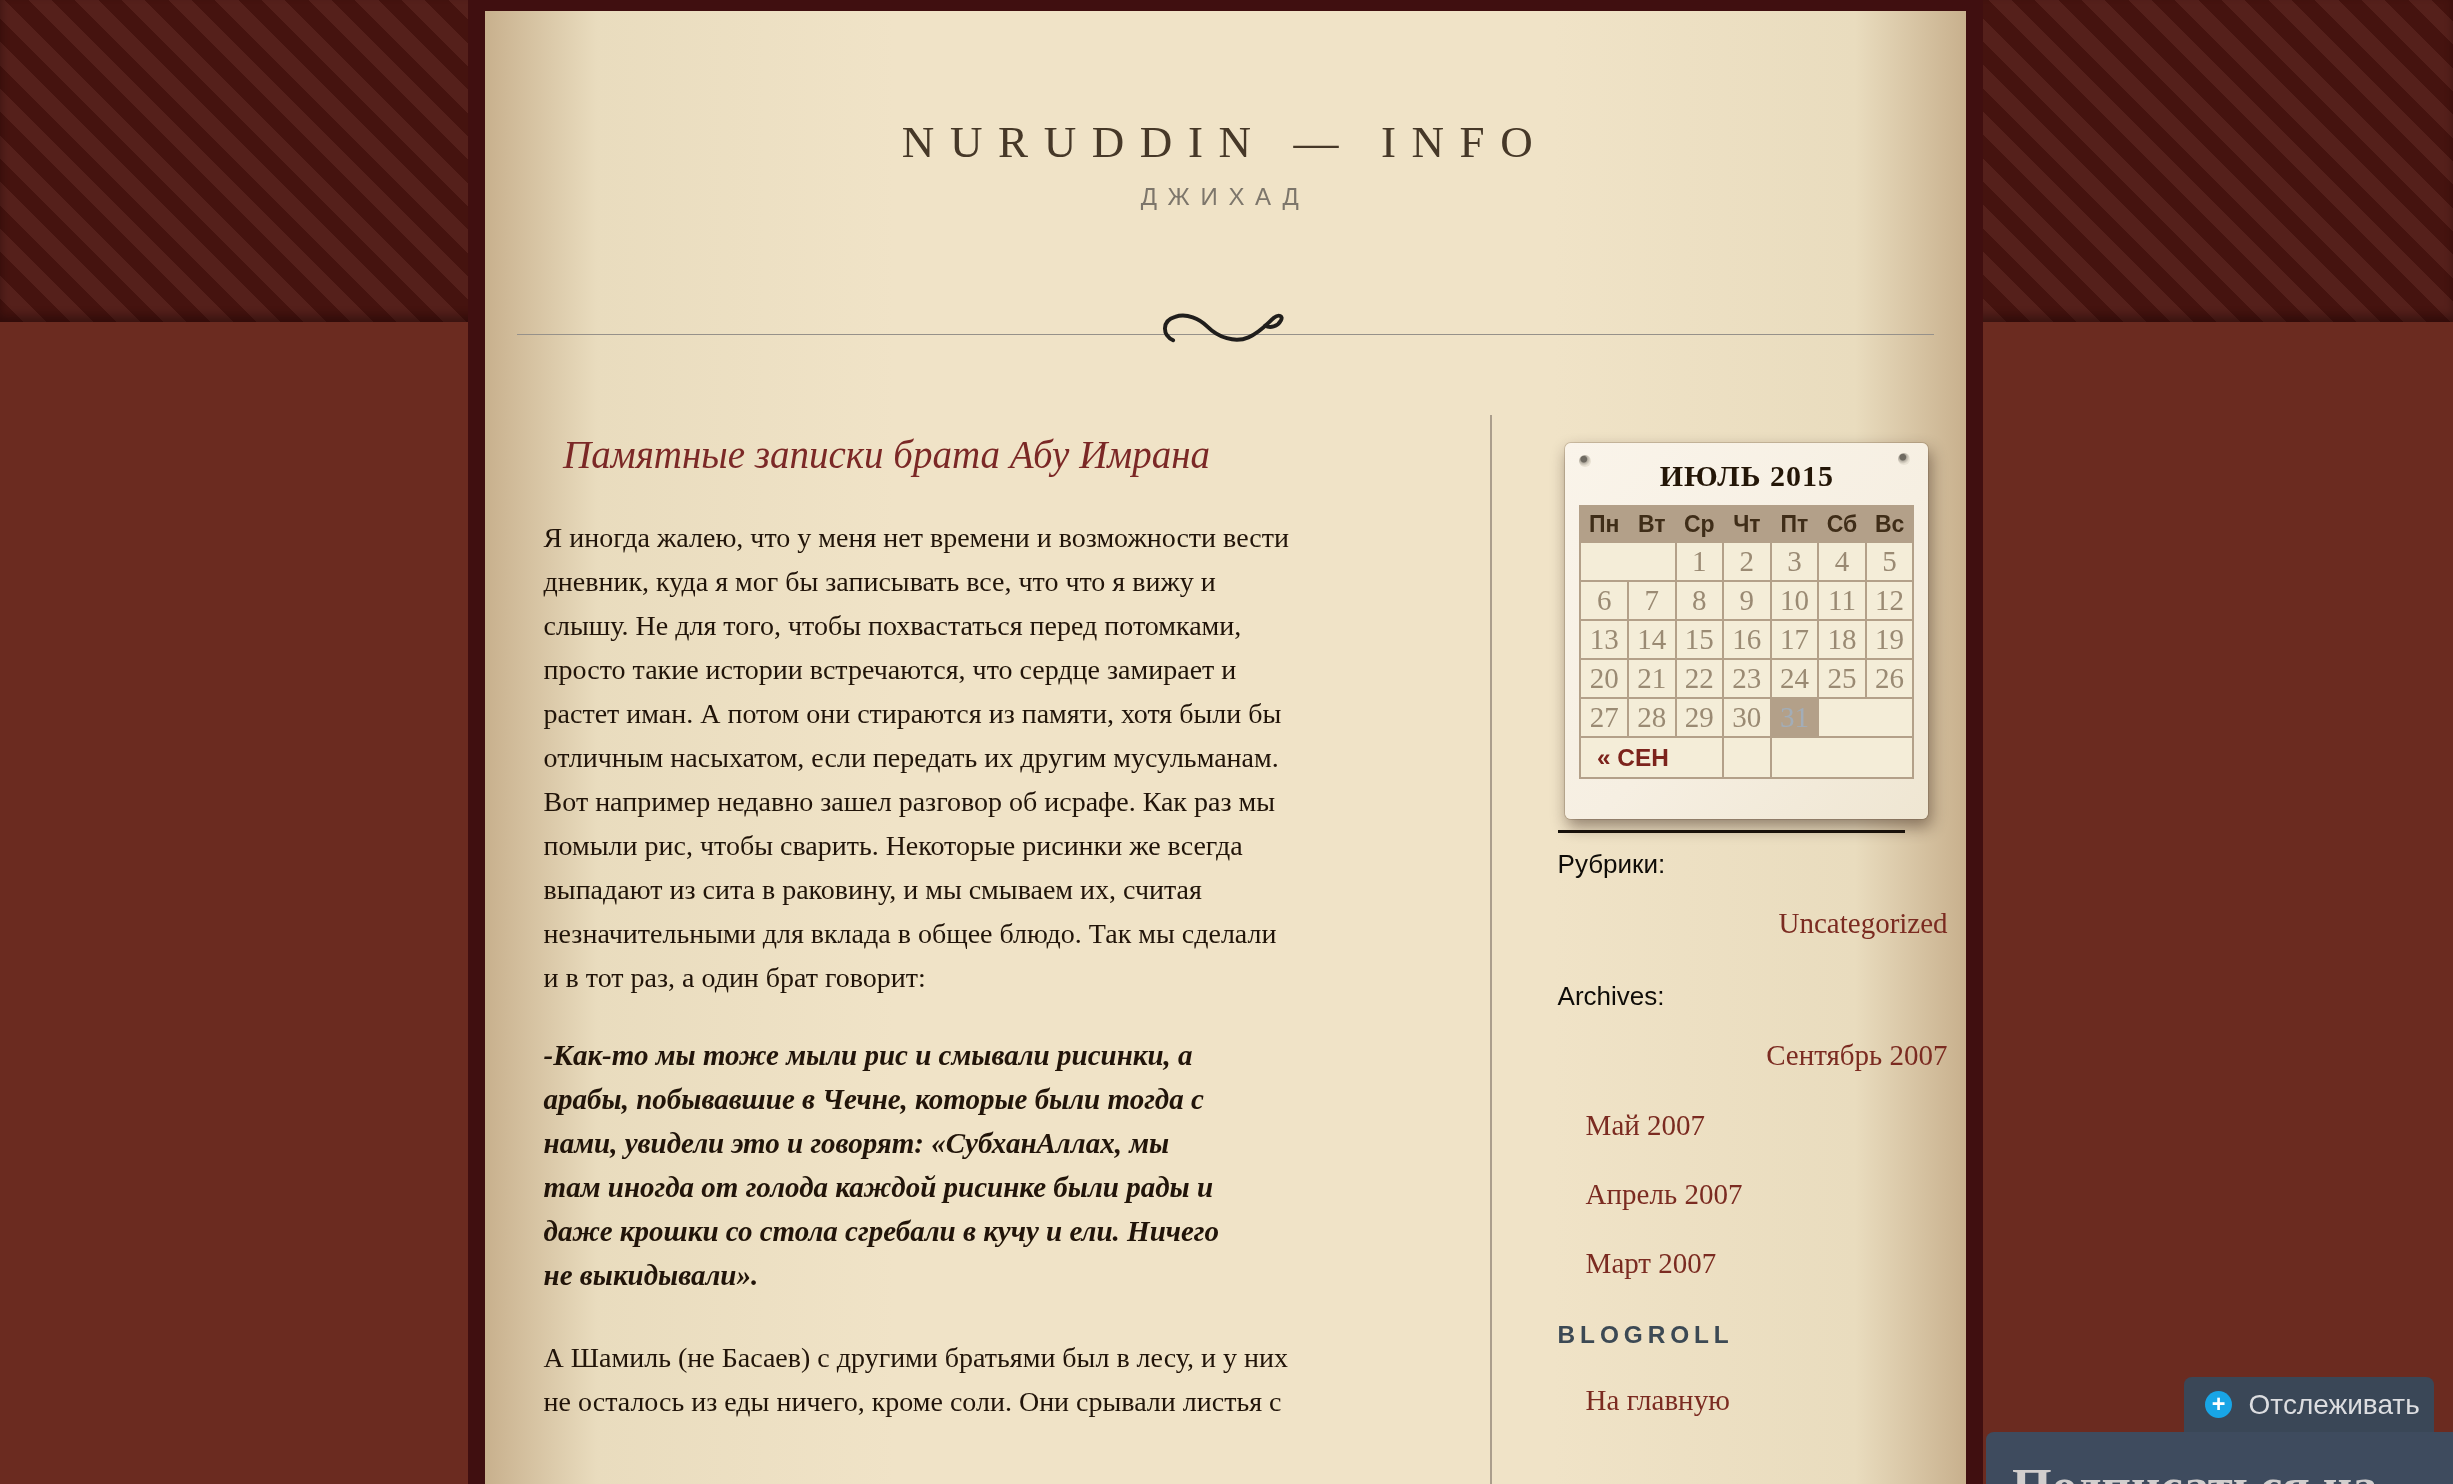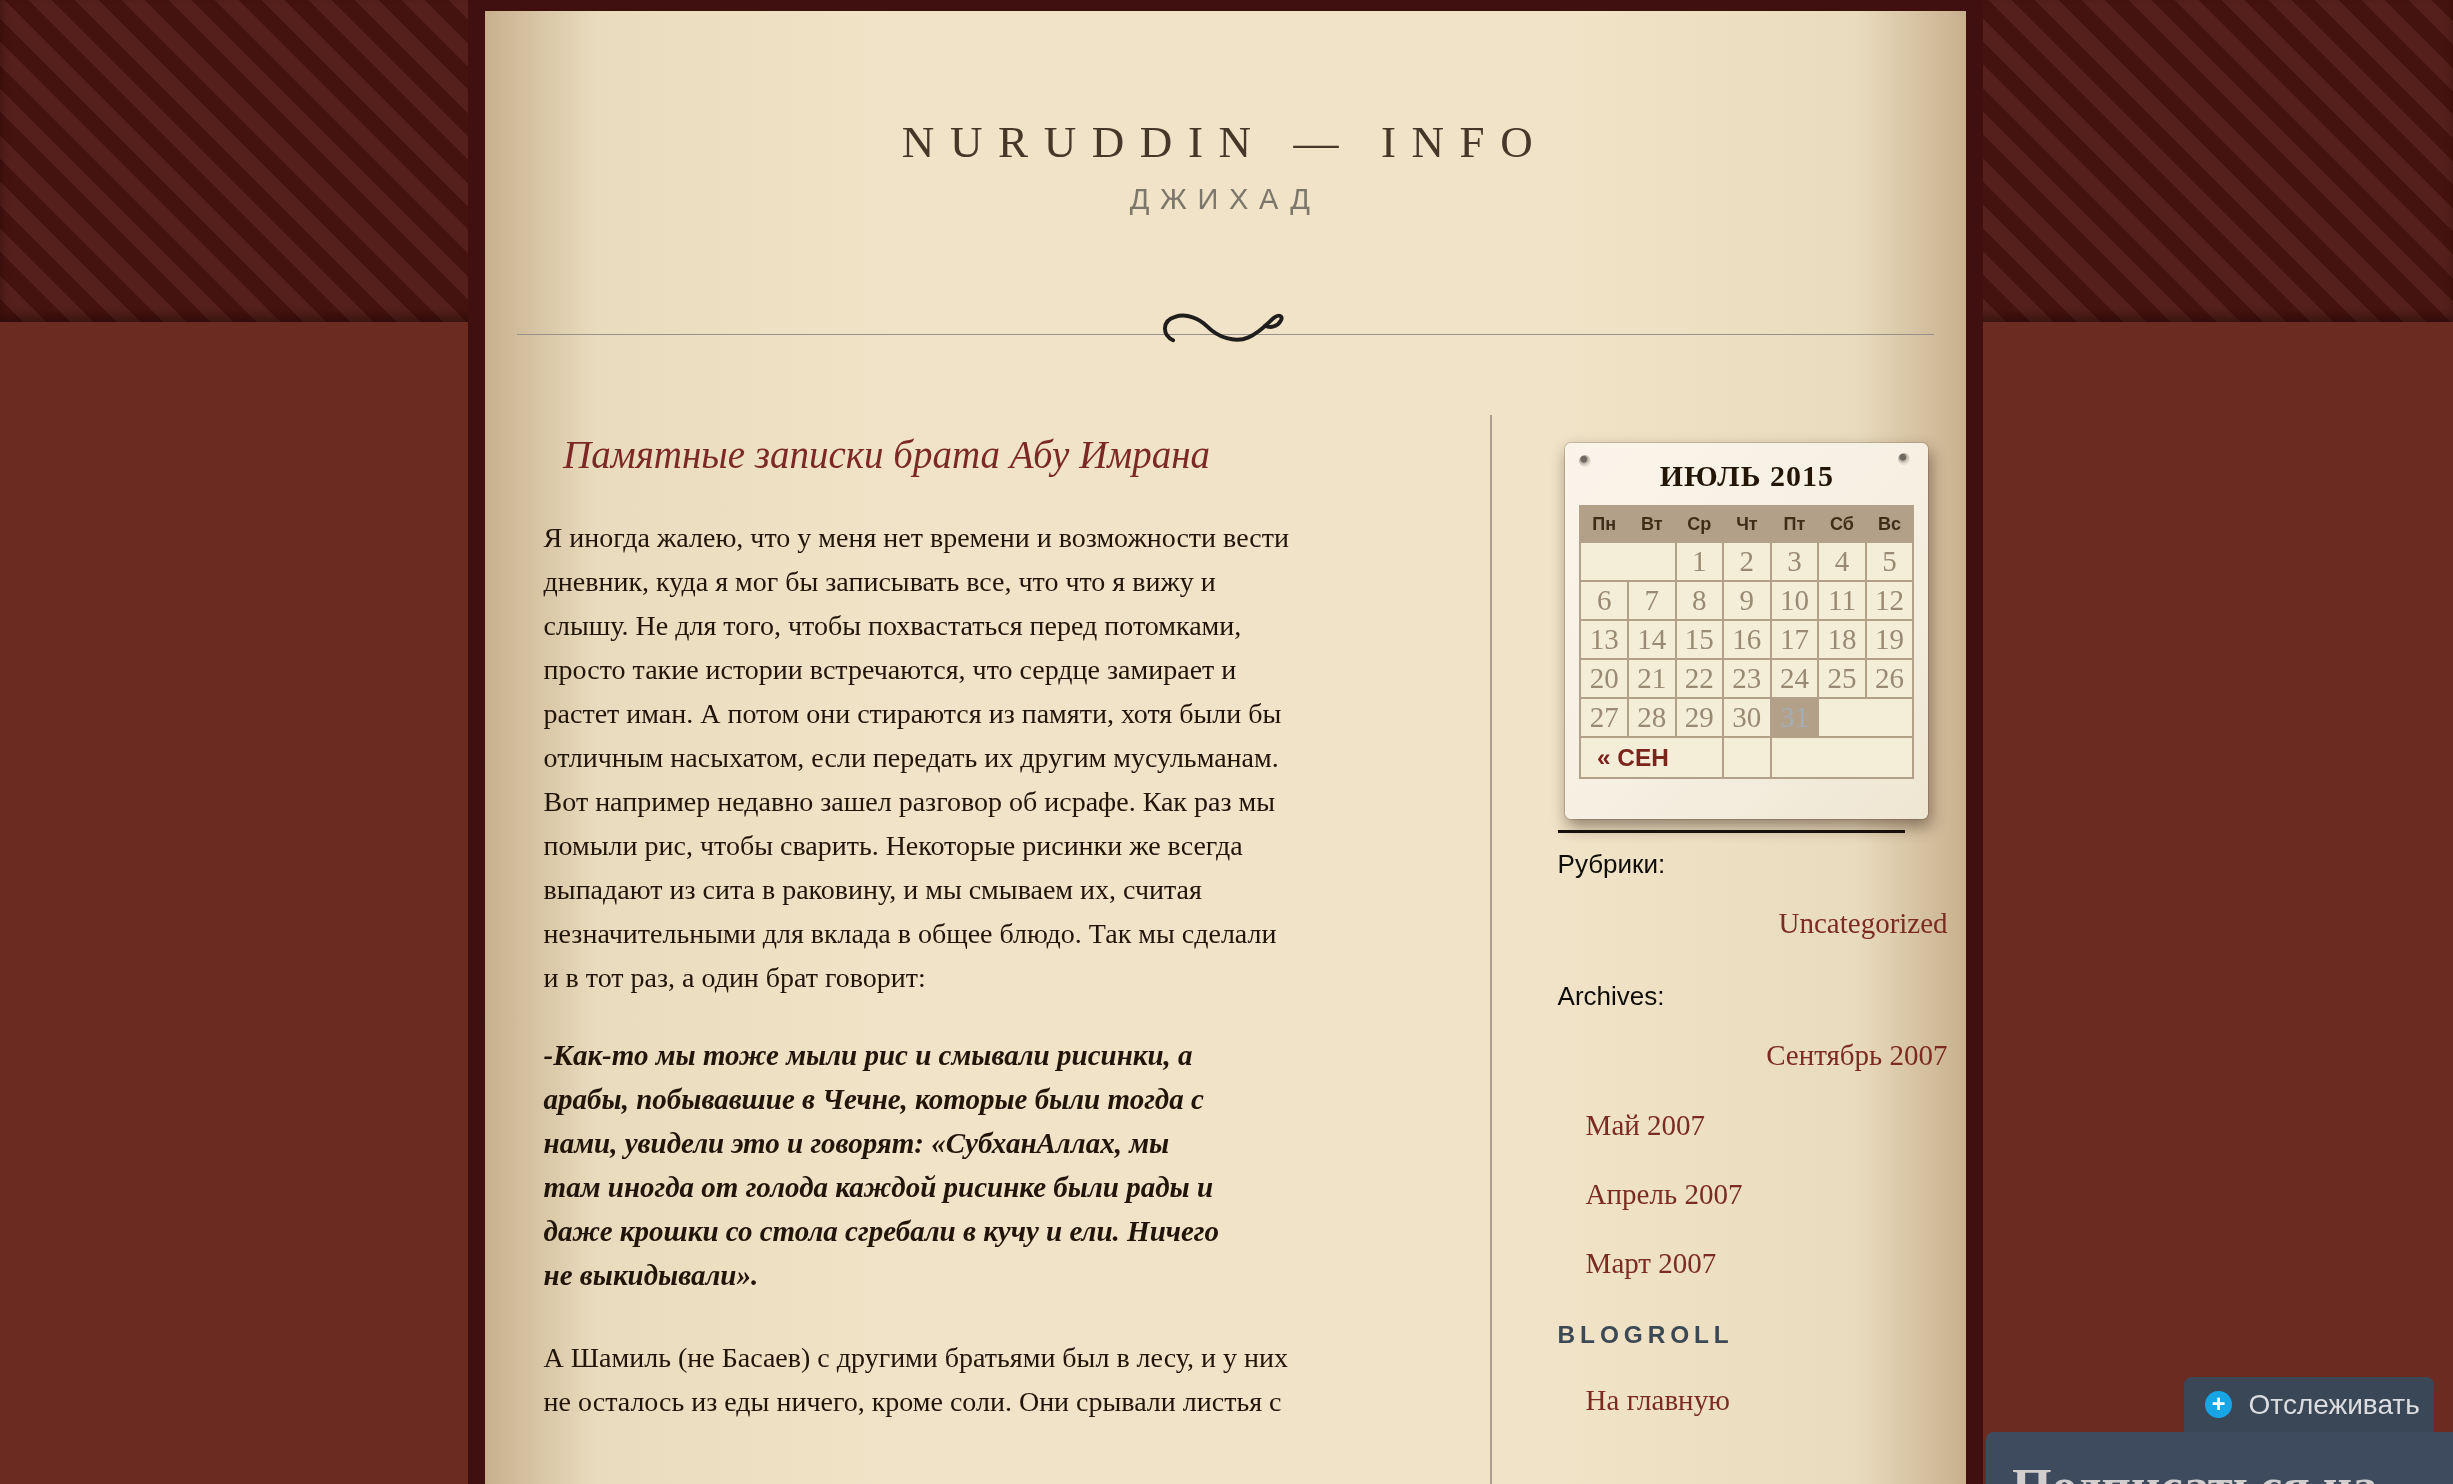--- a/index.html
+++ b/index.html
@@ -15,21 +15,21 @@
   .content-col{position:absolute;left:468px;top:0;width:1515px;height:1484px;
     background:#400f10;box-sizing:border-box;padding:10.7px 16.6px 0;}
   .content-inner{position:relative;width:1481px;height:1474px;overflow:hidden;
     background:linear-gradient(90deg,#c8b08d 0px,#e9dcbe 112px,#f0e3c7 410px,
                #f0e3c7 1068px,#e9dcbe 1370px,#c8b08d 1481px);}
 
   
   .site-title{margin:0;padding-top:105px;text-align:center;font-weight:normal;
     font-size:45px;letter-spacing:15.6px;color:#463828;cursor:pointer;}
   .site-tagline{margin-top:15.6px;text-align:center;
-    font-family:"Liberation Sans",sans-serif;font-size:29px;
+    font-family:"Liberation Sans",sans-serif;font-size:24px;
     letter-spacing:10.7px;color:#7d766b;}
 
   
   .divider{position:absolute;left:32px;right:32px;top:323px;height:1px;background:#96918a;}
   .divider svg{position:absolute;left:50%;top:-26px;transform:translateX(-50%);}
 
   
   .main{position:absolute;left:59px;top:404px;width:911px;}
   .col-sep{position:absolute;left:1005px;top:404px;width:2px;height:1070px;background:#ab9e8c;}
   .aside{position:absolute;left:1073px;top:404px;width:390px;
@@ -48,21 +48,21 @@
     box-shadow:2.9px 7.8px 15.6px rgba(40,18,8,.45),0 0 0 1px rgba(120,95,70,.25);}
   .pinhole{position:absolute;width:11.7px;height:11.7px;border-radius:50%;
     background:radial-gradient(circle at 40% 35%,#6f6a61 0 2.9px,#b7b0a4 3.9px,#e9e2d4 6.8px);}
   .pinhole.left{left:13.7px;top:12.7px;}
   .pinhole.right{right:18.5px;top:10.7px;}
   .cal-title{padding-top:16px;text-align:center;font-family:"Liberation Serif",serif;
     font-weight:bold;font-size:30px;letter-spacing:1px;color:#241607;}
   table.cal{margin:12.7px auto 0;border-collapse:collapse;width:335px;
     font-family:"Liberation Serif",serif;}
   .cal th{border:2.9px solid #b3a089;background:#b3a089;color:#3f2d18;
-    font-family:"Liberation Sans",sans-serif;font-size:18px;font-weight:bold;
+    font-family:"Liberation Sans",sans-serif;font-size:23px;font-weight:bold;
     height:32px;text-align:center;}
   .cal td{border:2.9px solid #b3a089;background:#f4edd8;color:#9a8a73;
     font-size:29px;text-align:center;height:35px;width:43px;}
   .cal td.hl{background:#b3a089;color:#a2adb8;cursor:pointer;}
   .cal td.prev{font-family:"Liberation Sans",sans-serif;font-weight:bold;
     font-size:24.4px;color:#7c231c;text-align:left;padding-left:15.6px;height:37px;cursor:pointer;}
 
   
   .search-row{display:flex;align-items:center;gap:17.6px;margin-top:21.5px;}
   .search-input{width:177px;height:31px;border:2px solid #9b9893;background:#f6eedb;

